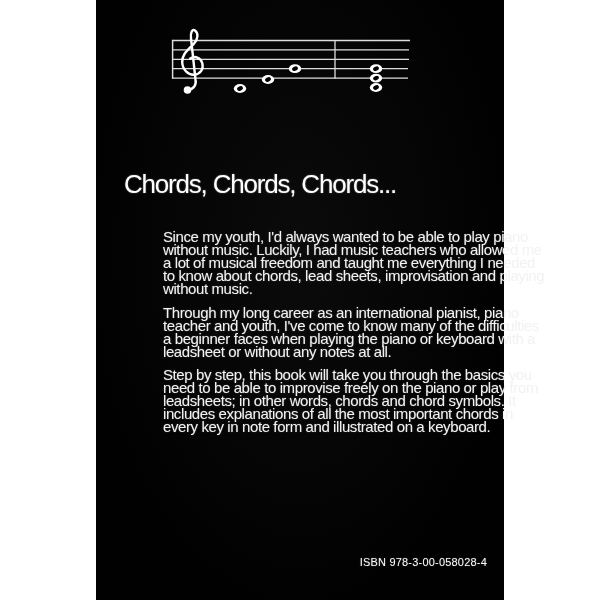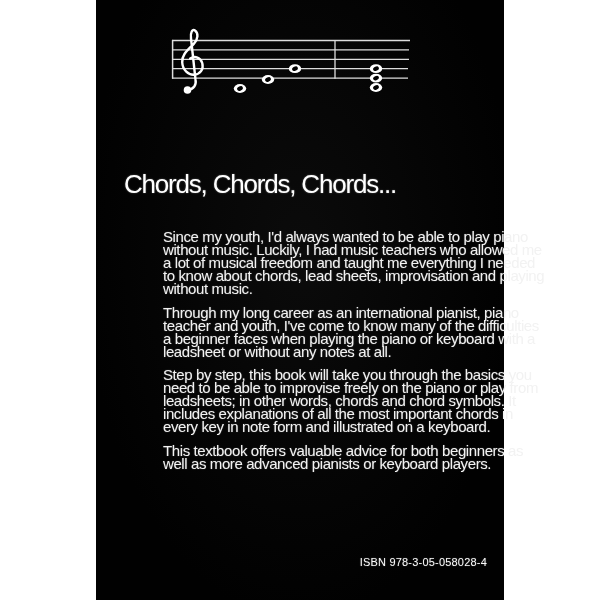--- a/index.html
+++ b/index.html
@@ -136,19 +136,17 @@
 without music.</p>
     <p>Through my long career as an international pianist, piano
 teacher and youth, I've come to know many of the difficulties
 a beginner faces when playing the piano or keyboard with a
 leadsheet or without any notes at all.</p>
     <p>Step by step, this book will take you through the basics you
 need to be able to improvise freely on the piano or play from
 leadsheets; in other words, chords and chord symbols. It
 includes explanations of all the most important chords in
 every key in note form and illustrated on a keyboard.</p>
-    <p>This textbook offers valuable advice for both beginners as
-well as more advanced pianists or keyboard players.</p>
   </div>
 
-  <div class="isbn">ISBN 978-3-05-058028-4</div>
+  <div class="isbn">ISBN 978-3-00-058028-4</div>
 
 </div>
 
 </body></html>

